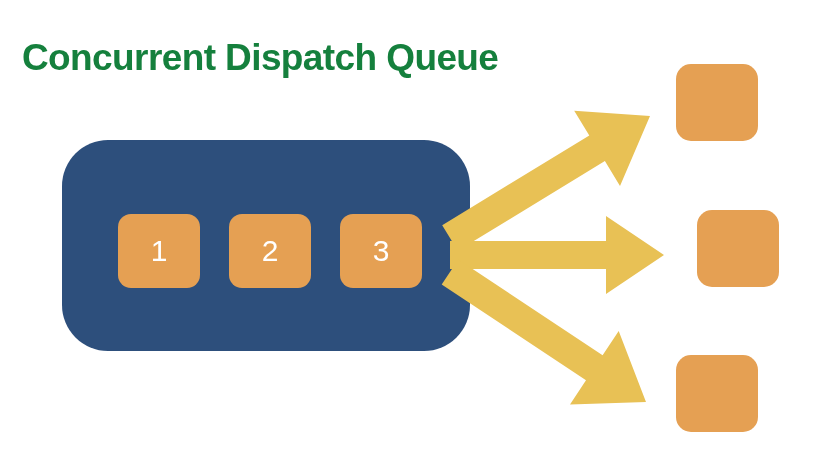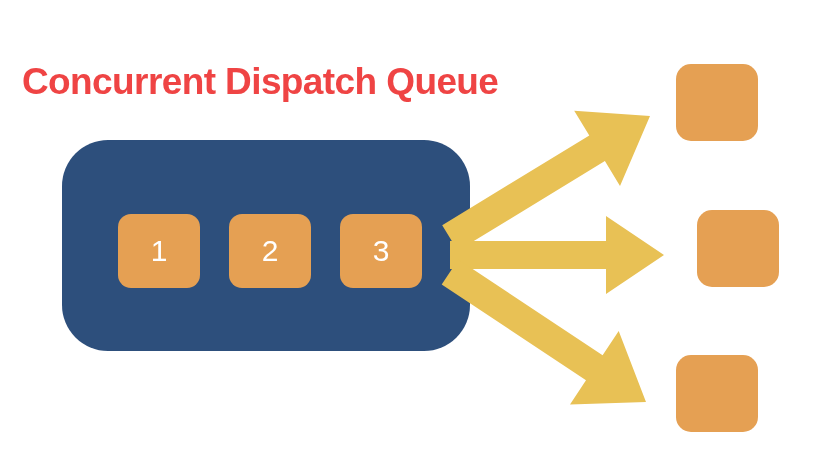--- a/index.html
+++ b/index.html
@@ -13,26 +13,26 @@
   #canvas {
     position: relative;
     width: 832px;
     height: 472px;
     background: #ffffff;
     overflow: hidden;
   }
   #diagram-title {
     position: absolute;
     left: 22px;
-    top: 60px;
+    top: 36px;
     font-family: "Liberation Sans", sans-serif;
     font-size: 37px;
     font-weight: bold;
     letter-spacing: -0.6px;
-    color: #ef4444;
+    color: #15803d;
     line-height: 44px;
     white-space: nowrap;
   }
   #queue-container {
     position: absolute;
     left: 62px;
     top: 140px;
     width: 408px;
     height: 211px;
     background: #2d4f7c;

